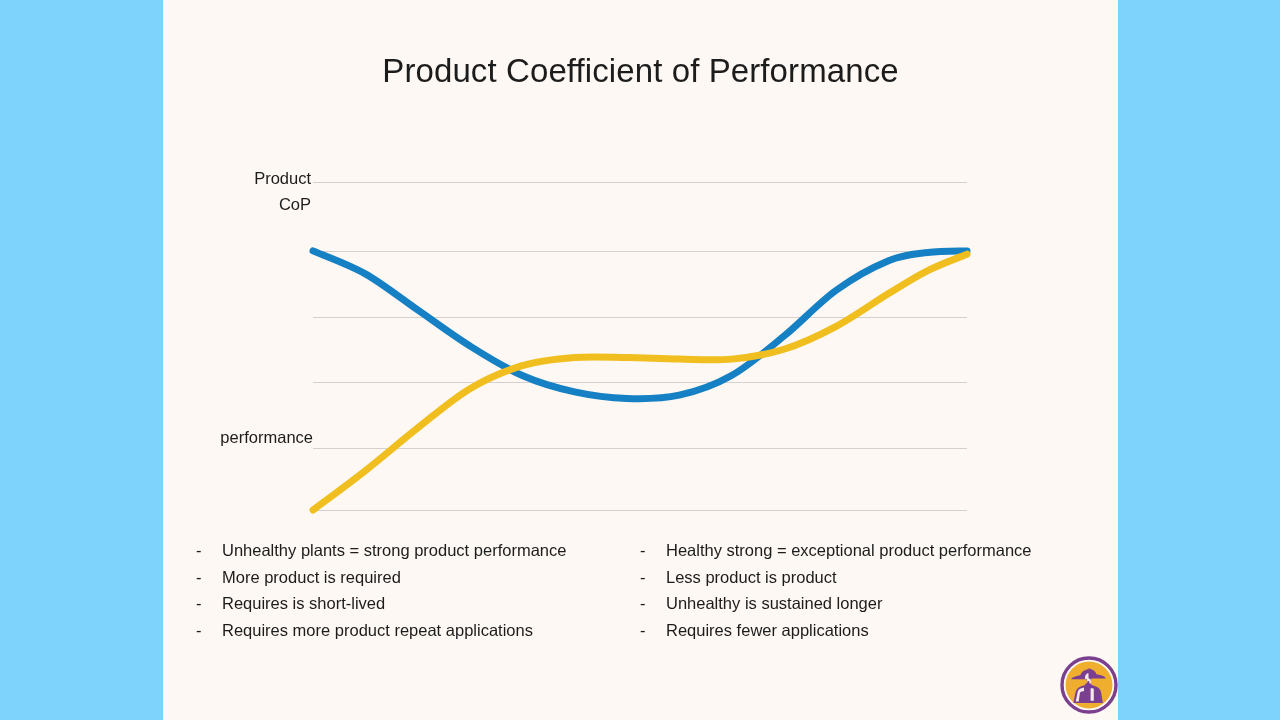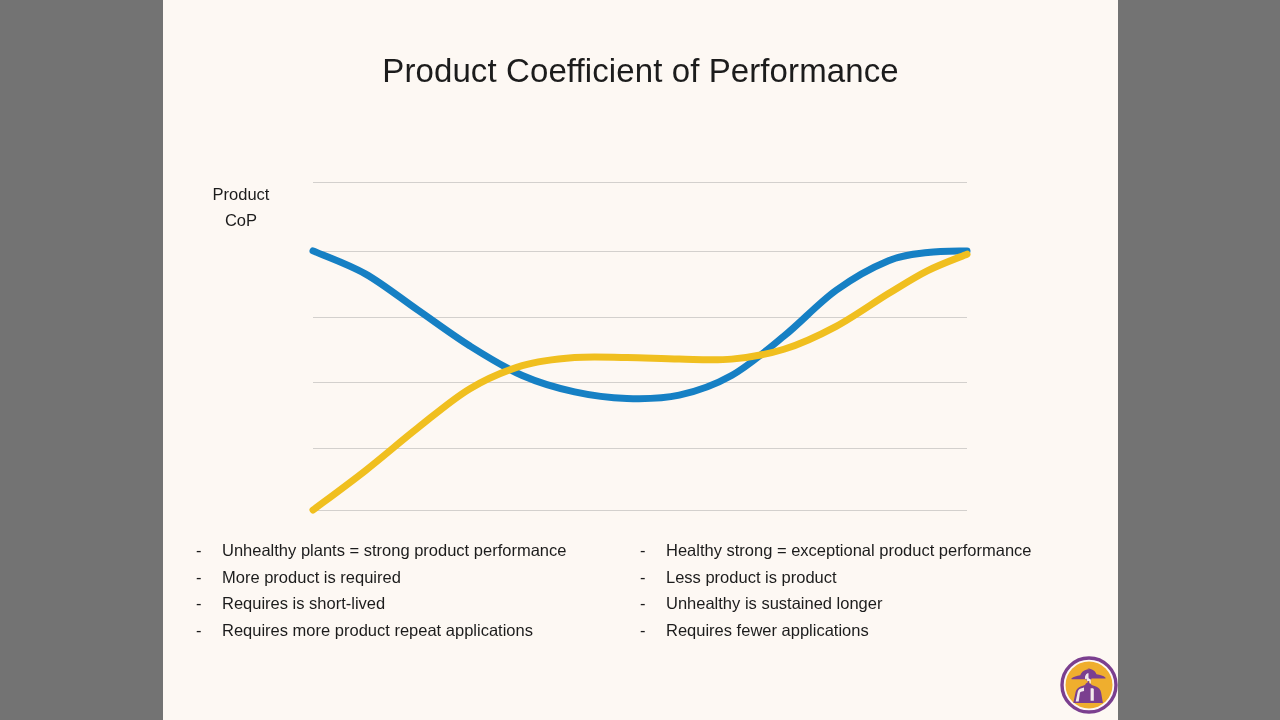--- a/index.html
+++ b/index.html
@@ -9,21 +9,21 @@
     height: 720px;
     background: #ffffff;
     font-family: "Liberation Sans", sans-serif;
     overflow: hidden;
   }
 
   #stage {
     position: relative;
     width: 1280px;
     height: 720px;
-    background: #737373;
+    background: #7dd3fc;
   }
 
   
   #slide {
     position: absolute;
     left: 163px;
     top: 0;
     width: 955px;
     height: 720px;
     background: #fdf8f3;
@@ -68,23 +68,22 @@
     height: 328px;
     overflow: visible;
   }
 
   
   .axis-label {
     position: absolute;
     font-size: 16.5px;
     color: #1c1c1c;
     line-height: 1.55;
-    text-align: center;
+    text-align: right;
     white-space: nowrap;
-    margin-top: 16px;
   }
 
   #label-product-cop {
     left: -82px;
     top: -16px;
     width: 140px;
     transform: translateX(-60px);
   }
 
   #label-plant-performance {
@@ -154,20 +153,21 @@
         <path id="series-product-cop" fill="none" stroke="#1680c4" stroke-width="7" stroke-linecap="round" stroke-linejoin="round" d="M 0.00 68.88 C 8.72 72.71, 34.88 82.00, 52.32 91.84 C 69.76 101.68, 87.20 115.89, 104.64 127.92 C 122.08 139.95, 139.52 153.07, 156.96 164.00 C 174.40 174.93, 191.84 185.87, 209.28 193.52 C 226.72 201.17, 244.16 206.09, 261.60 209.92 C 279.04 213.75, 296.48 215.93, 313.92 216.48 C 331.36 217.03, 348.80 217.03, 366.24 213.20 C 383.68 209.37, 401.12 203.36, 418.56 193.52 C 436.00 183.68, 453.44 168.37, 470.88 154.16 C 488.32 139.95, 505.76 120.81, 523.20 108.24 C 540.64 95.67, 560.26 85.01, 575.52 78.72 C 590.78 72.43, 601.68 72.16, 614.76 70.52 C 627.84 68.88, 647.46 69.15, 654.00 68.88"></path>
         <path id="series-plant-performance" fill="none" stroke="#f0bf1f" stroke-width="7" stroke-linecap="round" stroke-linejoin="round" d="M 0.00 328.00 C 8.72 321.44, 34.88 302.31, 52.32 288.64 C 69.76 274.97, 87.20 259.67, 104.64 246.00 C 122.08 232.33, 139.52 217.03, 156.96 206.64 C 174.40 196.25, 191.84 188.87, 209.28 183.68 C 226.72 178.49, 244.16 176.85, 261.60 175.48 C 279.04 174.11, 296.48 175.21, 313.92 175.48 C 331.36 175.75, 348.80 176.85, 366.24 177.12 C 383.68 177.39, 401.12 178.76, 418.56 177.12 C 436.00 175.48, 453.44 172.75, 470.88 167.28 C 488.32 161.81, 505.76 153.61, 523.20 144.32 C 540.64 135.03, 560.26 120.81, 575.52 111.52 C 590.78 102.23, 601.68 95.12, 614.76 88.56 C 627.84 82.00, 647.46 74.89, 654.00 72.16"></path>
       </svg>
 
       <div class="axis-label" id="label-product-cop">
         <div>Product</div>
         <div>CoP</div>
       </div>
 
       <div class="axis-label" id="label-plant-performance">
+        <div>performance</div>
       </div>
     </div>
 
     <div class="bullet-col" id="bullets-left">
       <div class="bullet-row">
         <span class="bullet-dash">-</span>
         <span class="bullet-text">Unhealthy plants = strong product performance</span>
       </div>
       <div class="bullet-row">
         <span class="bullet-dash">-</span>

